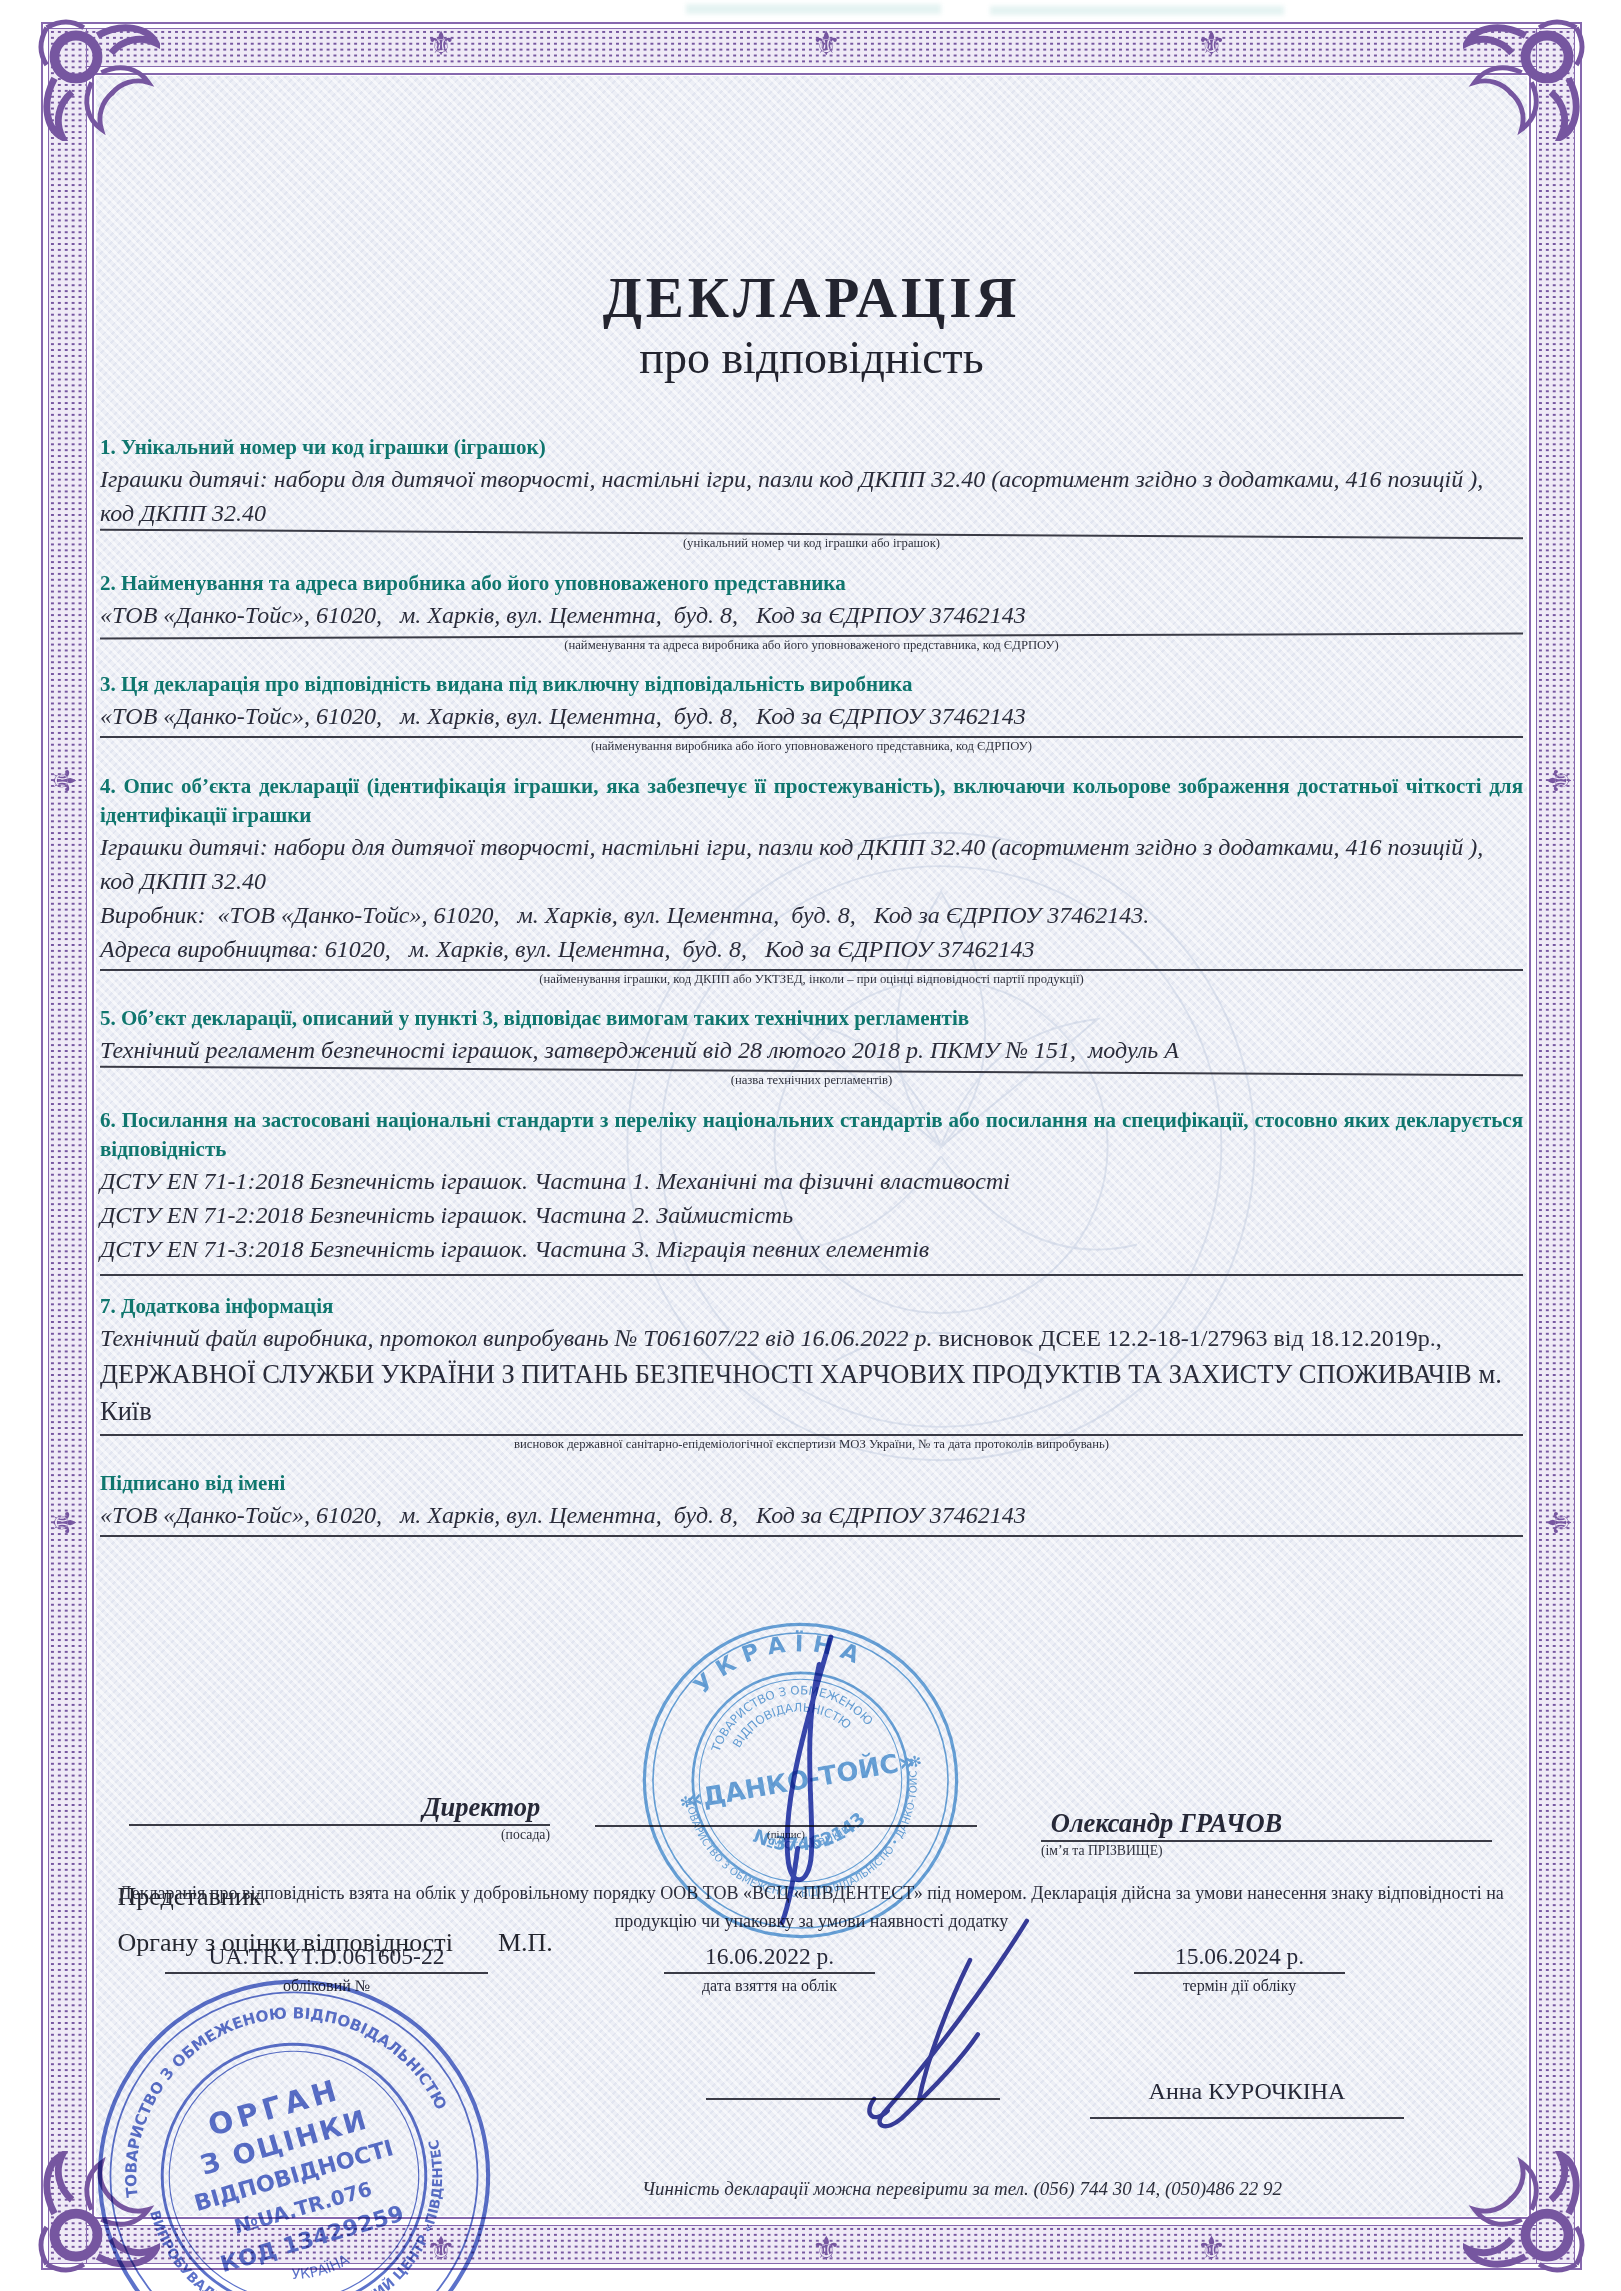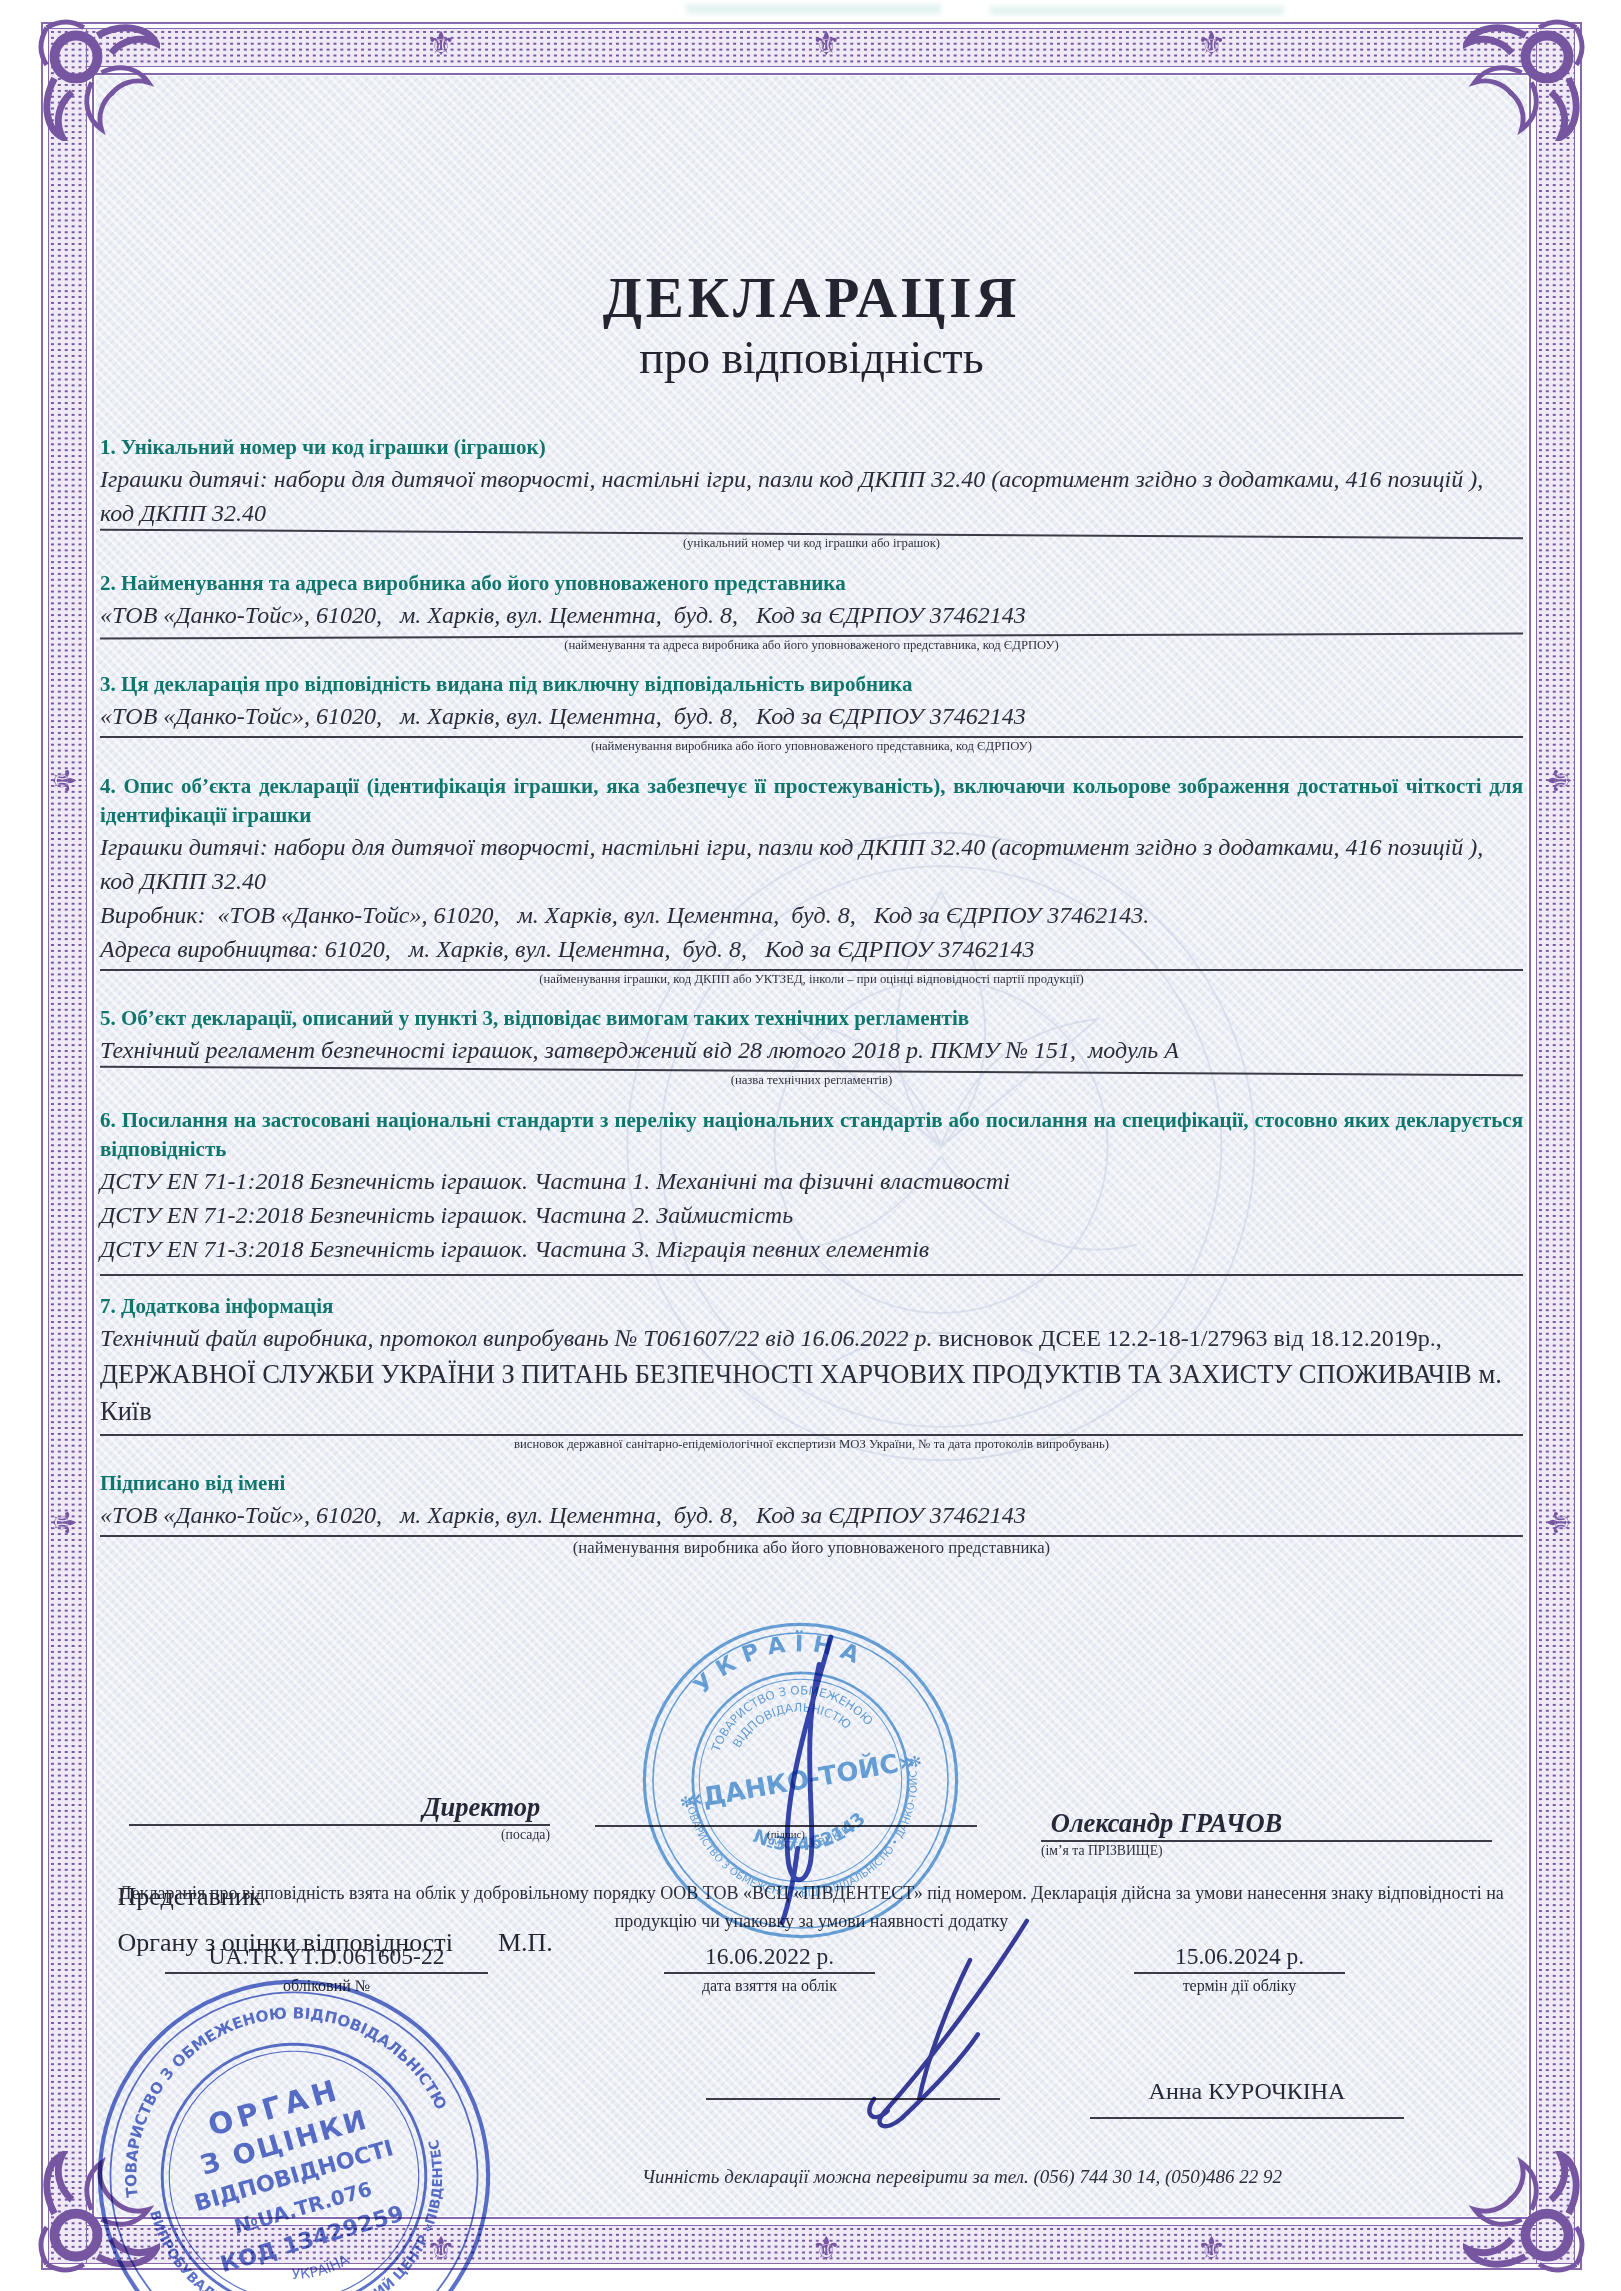--- a/index.html
+++ b/index.html
@@ -65,21 +65,21 @@
   .d-left{position:absolute;left:65px;width:323px;text-align:center;}
   .d-mid{position:absolute;left:564px;width:211px;text-align:center;}
   .d-right{position:absolute;left:1034px;width:211px;text-align:center;}
   .dval{font-size:23.5px;border-bottom:2.5px solid #3a3b46;padding-bottom:2px;display:block;}
   .dcap{font-size:16px;margin-top:2.9px;}
   .rep{position:absolute;left:17.6px;top:82px;font-size:26px;line-height:1.75;color:#24262f;}
   .mp{margin-left:45px;}
   .midline2{position:absolute;left:606px;top:306px;width:294px;border-bottom:2.5px solid #3a3b46;}
   .agent{position:absolute;left:990px;top:286px;width:314px;text-align:center;font-size:24px;
          border-bottom:2.5px solid #3a3b46;padding-bottom:12px;}
-  .verify{margin-top:4px;position:absolute;left:421px;top:370px;width:882px;text-align:center;
+  .verify{margin-top:16px;position:absolute;left:421px;top:370px;width:882px;text-align:center;
           font-style:italic;font-size:19px;color:#2b2d3b;}
 
   
   .stamp{position:absolute;mix-blend-mode:multiply;z-index:5;}
   .stamp-company{left:639px;top:1619px;width:323px;height:323px;transform:rotate(-10deg);opacity:.88;}
   .stamp-cab{left:94px;top:1976px;width:400px;height:400px;transform:rotate(-16deg);opacity:.9;}
   .pen{position:absolute;z-index:6;mix-blend-mode:multiply;}
   .pen1{left:737px;top:1623px;}
   .pen2{left:823px;top:1913px;}
   .scan-smudge{position:absolute;background:rgba(70,170,165,.14);filter:blur(2px);z-index:0;}
@@ -210,21 +210,20 @@
       <div class="h">7. Додаткова інформація</div>
       <div class="v"><span>Технічний файл виробника, протокол випробувань № Т061607/22 від 16.06.2022 р. </span><span class="vplain">висновок ДСЕЕ 12.2-18-1/27963 від 18.12.2019р.,  </span><span class="vcaps">ДЕРЖАВНОЇ СЛУЖБИ УКРАЇНИ З ПИТАНЬ БЕЗПЕЧНОСТІ ХАРЧОВИХ ПРОДУКТІВ ТА ЗАХИСТУ СПОЖИВАЧІВ м. Київ</span></div>
       <div class="rule"></div>
       <div class="cap">висновок державної санітарно-епідеміологічної експертизи МОЗ України, № та дата протоколів випробувань)</div>
     </div>
 
     <div class="sec">
       <div class="h" style="text-align:left;">Підписано від імені</div>
       <div class="v">«ТОВ «Данко-Тойс», 61020,   м. Харків, вул. Цементна,  буд. 8,   Код за ЄДРПОУ 37462143</div>
       <div class="rule"></div>
-      <div class="cap" style="font-size:16.7px;">(найменування виробника або його уповноваженого представника)</div>
     </div>
   </div>
 
   <div class="lower">
 
     <div class="sigrow">
       <div class="sig-left">
         <span class="sig-name">Директор</span>
         <div class="scap">(посада)</div>
       </div>

